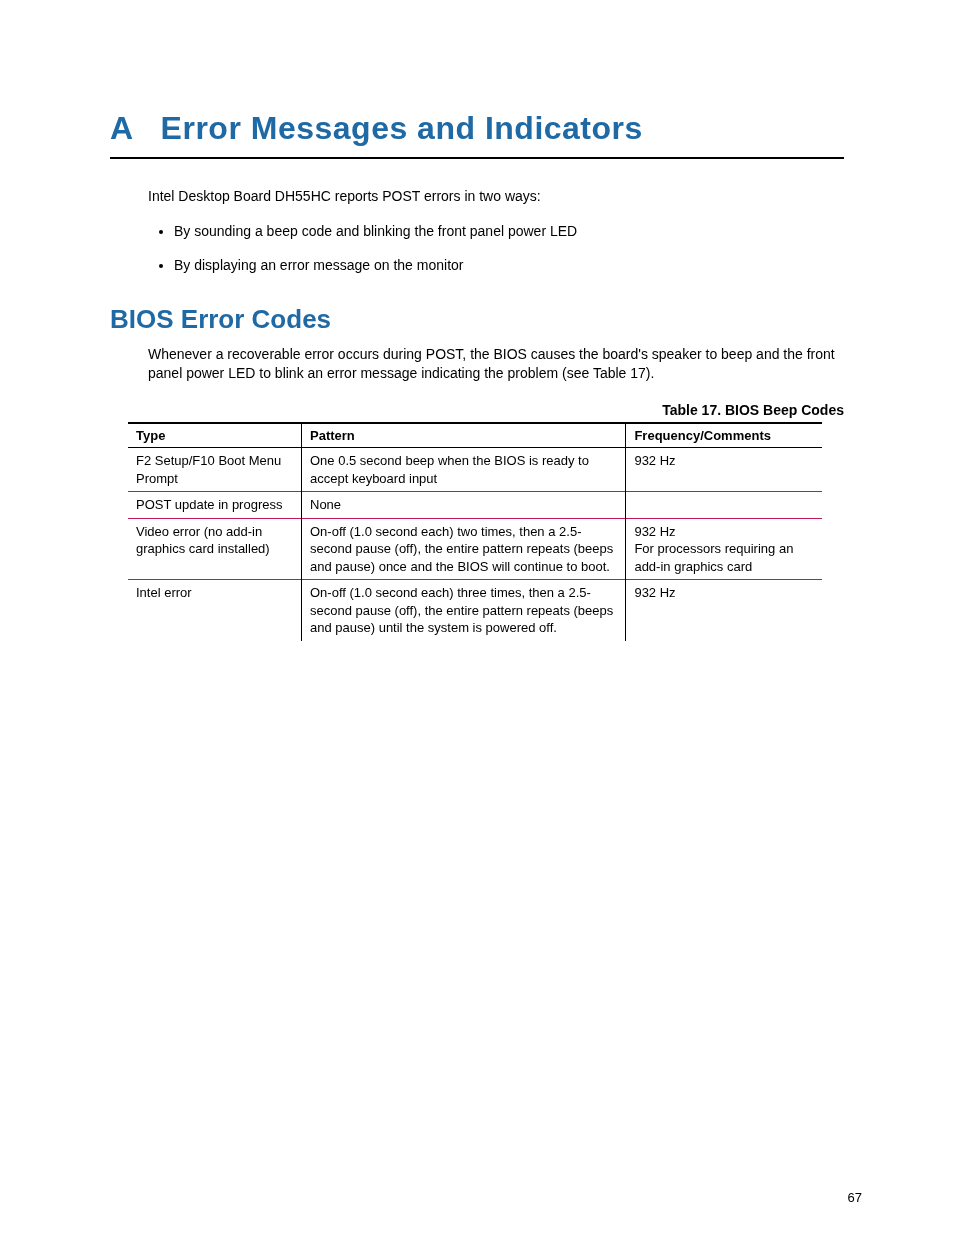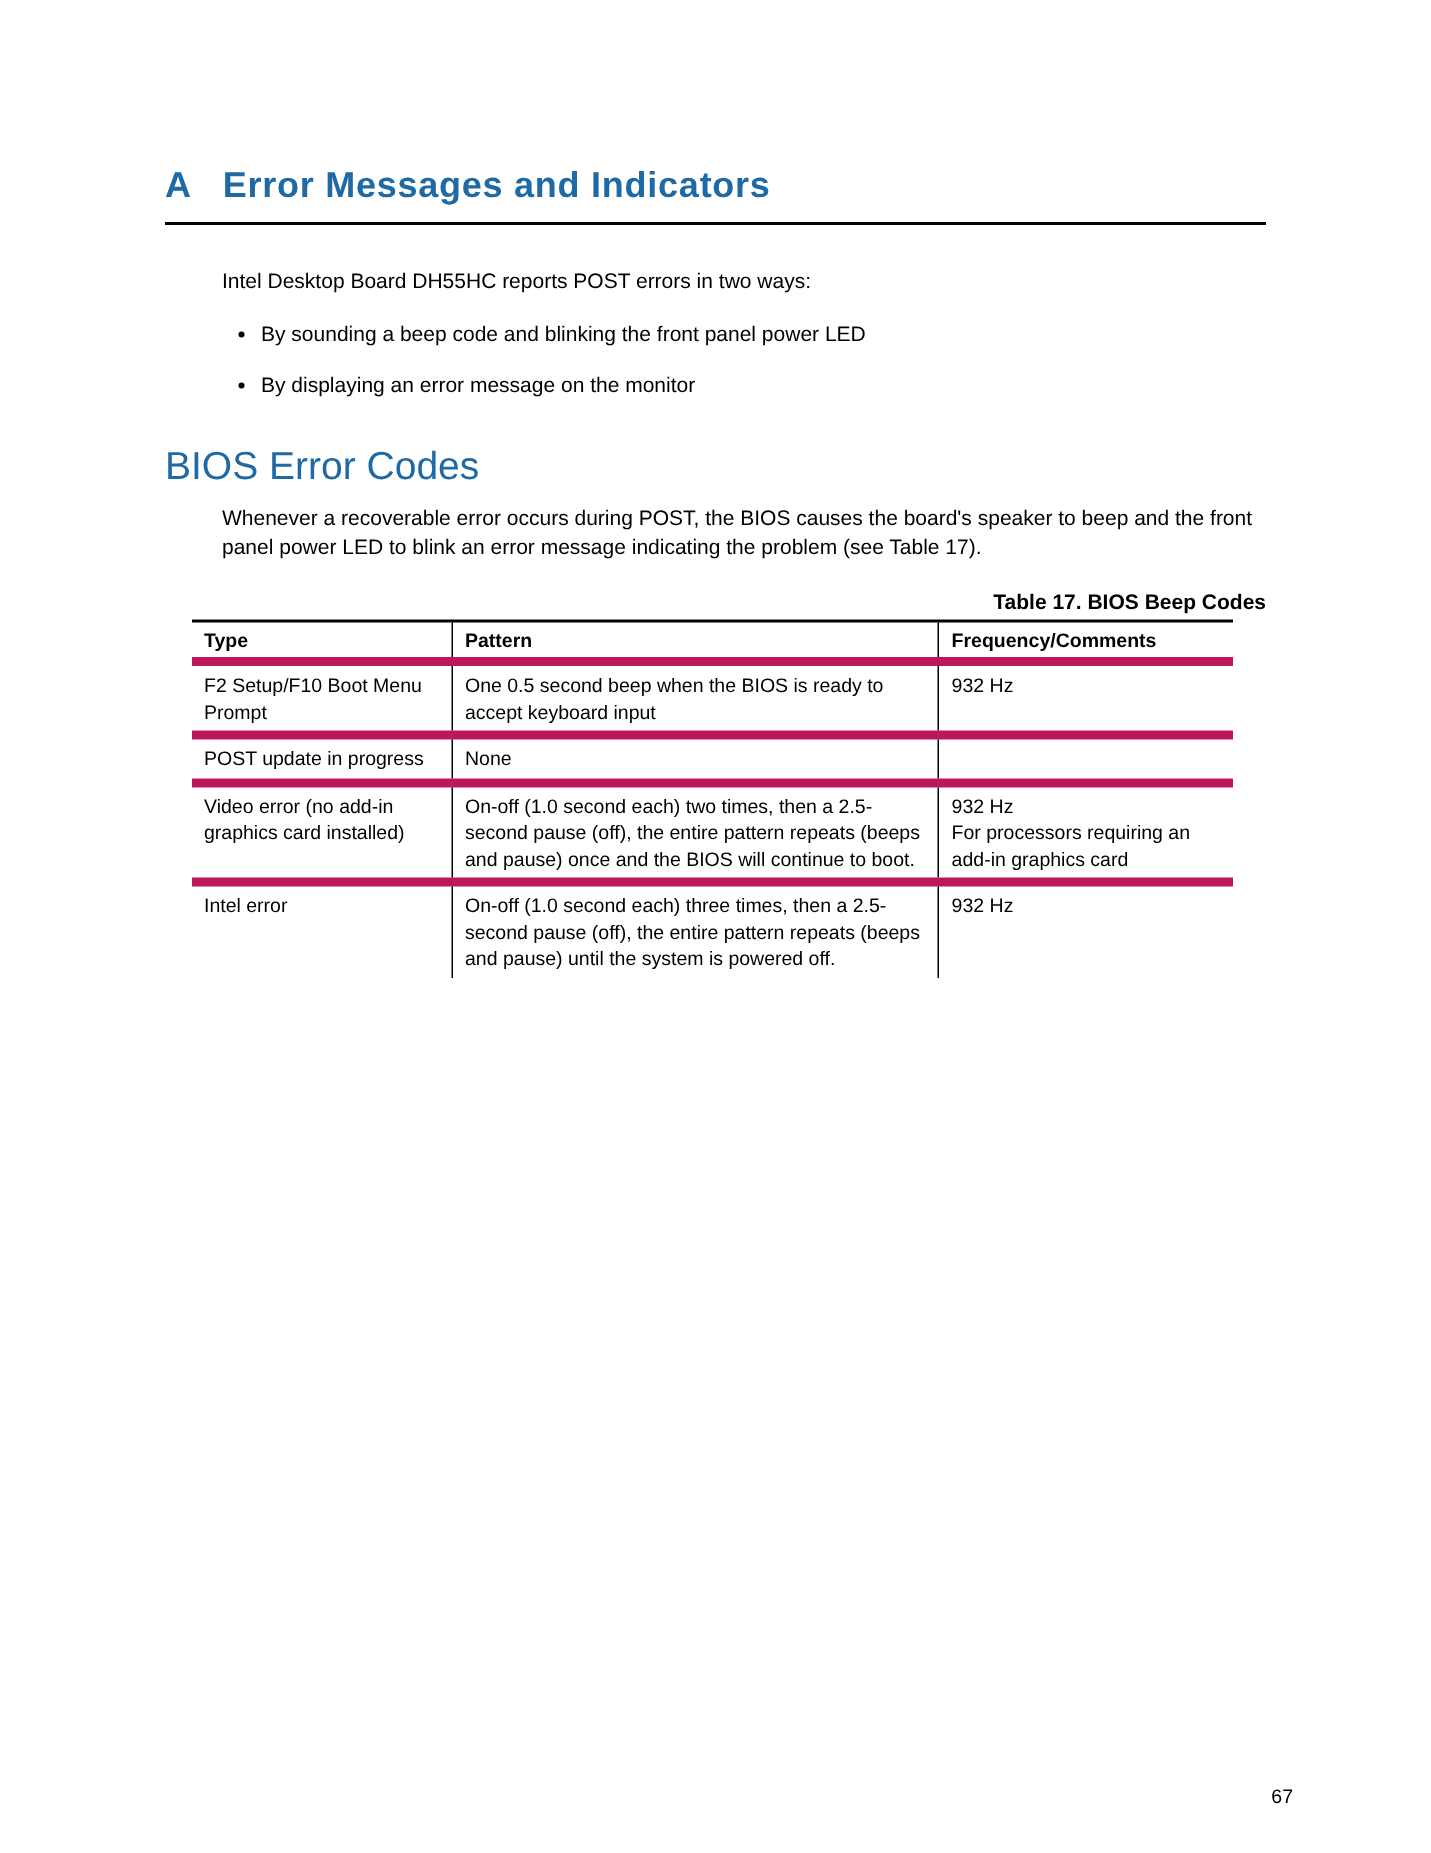--- a/index.html
+++ b/index.html
@@ -11,21 +11,21 @@
     padding: 0;
     width: 954px;
     height: 1235px;
     position: relative;
   }
   .page {
     padding: 110px 110px 40px 110px;
   }
   .h1 {
     color: #1F6AA5;
-    font-size: 24px;
+    font-size: 32px;
     font-weight: bold;
     border-bottom: 2px solid #000;
     padding-bottom: 10px;
     margin-bottom: 28px;
     letter-spacing: 0.5px;
   }
   .intro {
     margin-left: 38px;
     margin-bottom: 4px;
     line-height: 1.4;
@@ -35,21 +35,21 @@
     padding-left: 26px;
   }
   ul.bullets li {
     margin-bottom: 2px;
     line-height: 1.4;
     margin-top: 15px;
   }
   .h2 {
     color: #1F6AA5;
     font-size: 26px;
-    font-weight: normal;
+    font-weight: bold;
     margin-bottom: 10px;
   }
   .para {
     margin-left: 38px;
     margin-bottom: 18px;
     line-height: 1.4;
   }
   .table-caption {
     margin-left: 38px;
     font-weight: bold;
@@ -64,21 +64,21 @@
   }
   table.beep th {
     text-align: left;
     font-weight: bold;
     border-top: 2px solid #000;
     border-bottom: 1px solid #000;
     padding: 4px 8px;
     vertical-align: top;
   }
   table.beep td {
-    border-top: 6px solid #be185d;
+    border-top: 1px solid #be185d;
     padding: 4px 8px;
     vertical-align: top;
     line-height: 1.35;
   }
   table.beep th.col-type, table.beep td.col-type { width: 158px; border-right: 1px solid #000; }
   table.beep th.col-pattern, table.beep td.col-pattern { width: 310px; border-right: 1px solid #000; }
   table.beep th.col-freq, table.beep td.col-freq { width: 180px; }
   table.beep tr.last td { border-bottom: 2px solid #000; }
   .pagenum {
     position: absolute;

